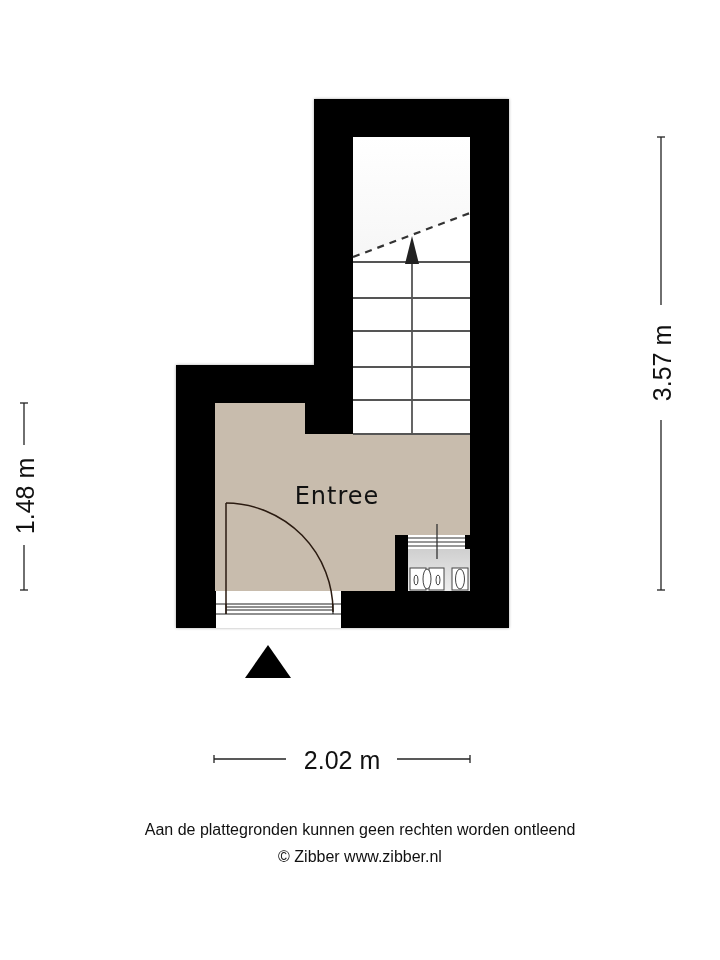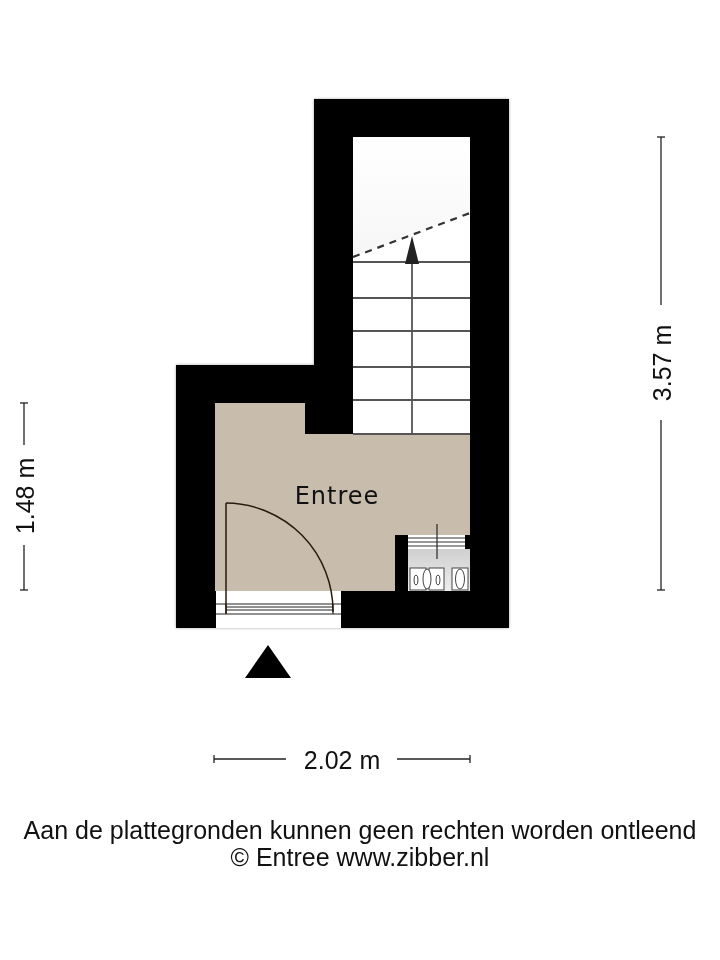--- a/index.html
+++ b/index.html
@@ -2,21 +2,21 @@
 <html><head>
   <meta charset="utf-8">
   <style>
     html, body { margin: 0; padding: 0; background: #ffffff; }
     body { width: 720px; height: 960px; position: relative; overflow: hidden;
            font-family: "Liberation Sans", "DejaVu Sans", sans-serif; }
     #plan { position: absolute; left: 0; top: 0; }
     .room-label { font-family: "DejaVu Sans", "Liberation Sans", sans-serif; font-size: 24px; fill: #111; letter-spacing: 1px; }
     .dim-label { font-family: "Liberation Sans", "DejaVu Sans", sans-serif; font-size: 25px; fill: #111; }
     .footer { position: absolute; left: 0; width: 720px; text-align: center;
-              font-family: "Liberation Sans", sans-serif; font-size: 25px; color: #111; line-height: 26px; }
+              font-family: "Liberation Sans", sans-serif; font-size: 16px; color: #111; line-height: 26px; }
     .footer-1 { top: 817px; }
     .footer-2 { top: 844px; }
   </style>
 </head>
 <body>
 
 <svg id="plan" width="720" height="960" viewBox="0 0 720 960" xmlns="http://www.w3.org/2000/svg">
   <defs>
     <filter id="shadow" x="-10%" y="-10%" width="120%" height="120%">
       <feGaussianBlur in="SourceAlpha" stdDeviation="1.5"></feGaussianBlur>
@@ -128,13 +128,13 @@
   <g stroke="#222" stroke-width="1.3">
     <line x1="214" y1="759" x2="286" y2="759"></line>
     <line x1="214" y1="755" x2="214" y2="763"></line>
     <line x1="397" y1="759" x2="470" y2="759"></line>
     <line x1="470" y1="755" x2="470" y2="763"></line>
   </g>
   <text class="dim-label" x="342" y="769" text-anchor="middle">2.02 m</text>
 </svg>
 
 <div class="footer footer-1">Aan de plattegronden kunnen geen rechten worden ontleend</div>
-<div class="footer footer-2">© Entree www.zibber.nl</div>
+<div class="footer footer-2">© Zibber www.zibber.nl</div>
 
 </body></html>

